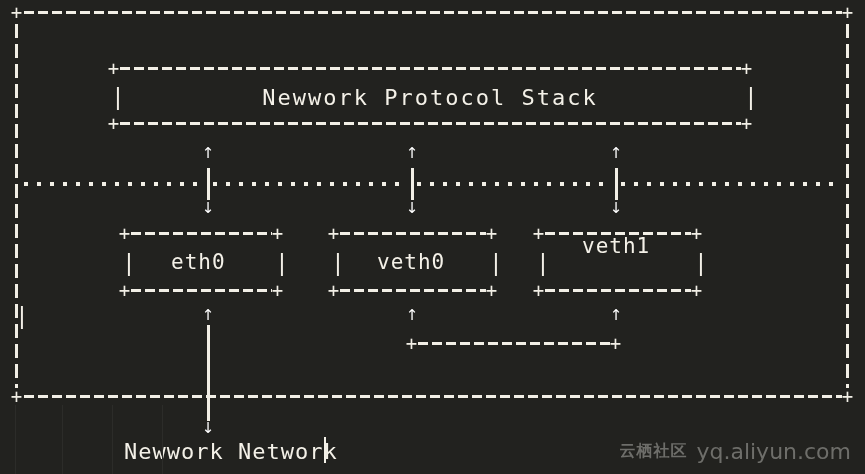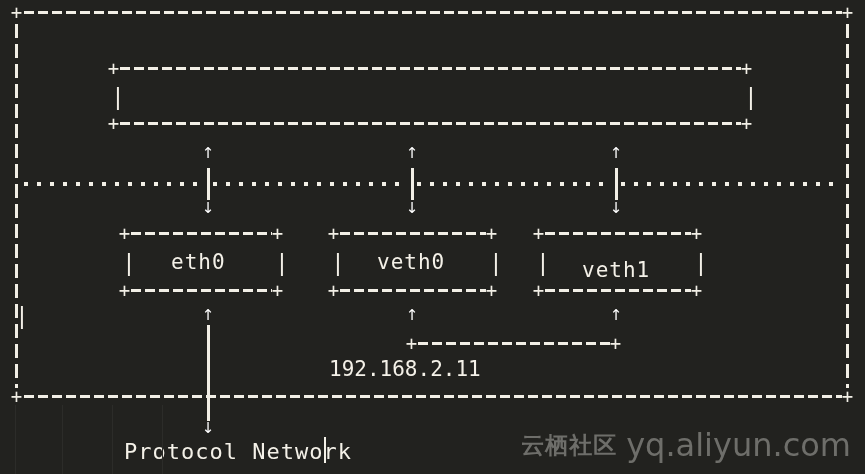--- a/index.html
+++ b/index.html
@@ -120,22 +120,22 @@
   #watermark {
     position: absolute;
     right: 14px;
     bottom: 10px;
     display: flex;
     align-items: center;
     gap: 9px;
     color: #6e6e6a;
     font-family: "DejaVu Sans", sans-serif;
   }
-  #wm-cn { font-size: 23px; font-weight: bold; letter-spacing: 1px; }
-  #wm-url { font-size: 32px; }
+  #wm-cn { font-size: 16px; font-weight: bold; letter-spacing: 1px; }
+  #wm-url { font-size: 22px; }
 
   
   .artifact {
     position: absolute;
     width: 1px;
     background: #2c2c29;
   }
 </style>
 </head>
 <body>
@@ -155,20 +155,21 @@
   <div class="plus" style="left:107px; top:62px;"></div>
   <div class="plus" style="left:740px; top:62px;"></div>
   <div class="plus" style="left:107px; top:117px;"></div>
   <div class="plus" style="left:740px; top:117px;"></div>
 
   <div class="hdash" style="left:120px; top:67px;  width:621px;"></div>
   <div class="hdash" style="left:120px; top:122px; width:621px;"></div>
   <div class="pipe" style="left:111px; top:86px;">|</div>
   <div class="pipe" style="left:744px; top:86px;">|</div>
 
+  <div id="stack-title">Newwork Protocol Stack</div>
 
   <div class="arrow" style="left:201px; top:146px;">↑</div>
   <div class="arrow" style="left:405px; top:146px;">↑</div>
   <div class="arrow" style="left:609px; top:146px;">↑</div>
 
   <div class="dotline" style="left:24px;  top:182px; width:180px;"></div>
   <div class="dotline" style="left:213px; top:182px; width:194px;"></div>
   <div class="dotline" style="left:417px; top:182px; width:194px;"></div>
   <div class="dotline" style="left:621px; top:182px; width:218px;"></div>
 
@@ -201,38 +202,37 @@
   <div class="boxlabel" style="left:377px; top:252px;">veth0</div>
 
   <div class="plus" style="left:532px; top:227px;"></div>
   <div class="plus" style="left:690px; top:227px;"></div>
   <div class="plus" style="left:532px; top:284px;"></div>
   <div class="plus" style="left:690px; top:284px;"></div>
   <div class="hdash" style="left:545px; top:232px; width:146px;"></div>
   <div class="hdash" style="left:545px; top:289px; width:146px;"></div>
   <div class="pipe" style="left:536px; top:252px;">|</div>
   <div class="pipe" style="left:694px; top:252px;">|</div>
-  <div class="boxlabel" style="left:582px; top:260px;">veth1</div>
+  <div class="boxlabel" style="left:582px; top:236px;">veth1</div>
 
   <div class="arrow" style="left:201px; top:308px;">↑</div>
   <div class="arrow" style="left:405px; top:308px;">↑</div>
   <div class="arrow" style="left:609px; top:308px;">↑</div>
 
   <div class="plus" style="left:405px; top:337px;"></div>
   <div class="plus" style="left:609px; top:337px;"></div>
   <div class="hdash" style="left:418px; top:342px; width:192px;"></div>
 
   <div class="pipe" style="left:15px; top:305px;">|</div>
-  <div class="iplabel" style="left:329px; top:359px;">192.168.2.11</div>
 
   <div class="vsolid" style="left:207px; top:325px; height:70px;"></div>
   <div class="vsolid" style="left:207px; top:397px; height:24px;"></div>
   <div class="arrow" style="left:201px; top:421px;">↓</div>
 
-  <div id="phys-label">Protocol Network</div>
+  <div id="phys-label">Newwork Network</div>
   <div id="phys-caret"></div>
 
   <div class="artifact" style="left:15px;  top:405px; height:69px;"></div>
   <div class="artifact" style="left:62px;  top:405px; height:69px;"></div>
   <div class="artifact" style="left:112px; top:405px; height:69px;"></div>
   <div class="artifact" style="left:162px; top:405px; height:69px;"></div>
 
   <div id="watermark">
     <span id="wm-cn">云栖社区</span>
     <span id="wm-url">yq.aliyun.com</span>

